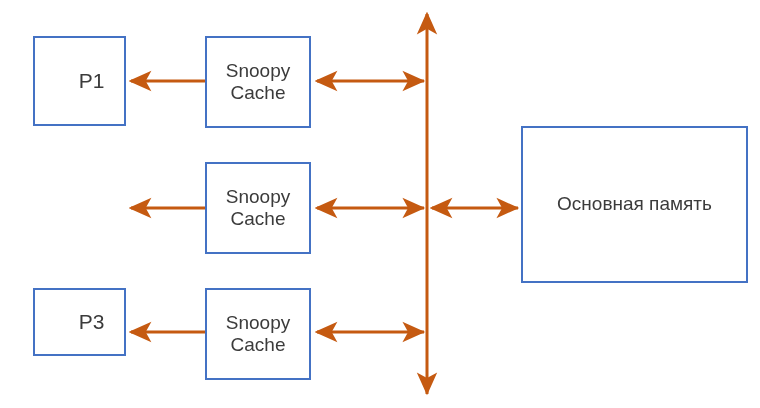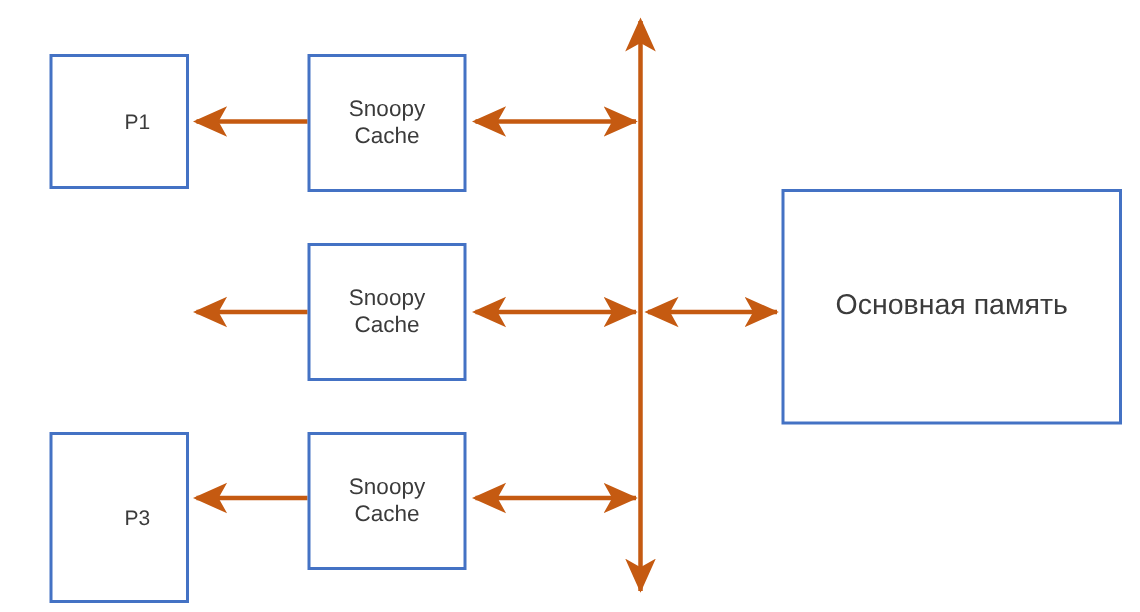--- a/index.html
+++ b/index.html
@@ -24,25 +24,25 @@
     background: #ffffff;
     display: flex;
     align-items: center;
     justify-content: center;
     text-align: center;
     color: #3B3B3B;
     line-height: 1.18;
     font-weight: 400;
   }
   .proc-box {
-    font-size: 14px;
+    font-size: 21px;
     padding-left: 24px;
   }
   .cache-box {
-    font-size: 15px;
+    font-size: 19px;
   }
   .memory-box {
     font-size: 19px;
     text-align: center;
   }
   .node-label {
     display: block;
     white-space: pre-line;
     padding: 0 4px;
   }
@@ -94,21 +94,21 @@
     <span class="node-label">Snoopy
 Cache</span>
   </div>
 
 
   <div class="node-box cache-box" style="left:205px; top:162px; width:106px; height:92px;">
     <span class="node-label">Snoopy
 Cache</span>
   </div>
 
-  <div class="node-box proc-box" style="left:33px; top:288px; width:93px; height:114px;">
+  <div class="node-box proc-box" style="left:33px; top:288px; width:93px; height:68px;">
     <span class="node-label">P3</span>
   </div>
 
   <div class="node-box cache-box" style="left:205px; top:288px; width:106px; height:92px;">
     <span class="node-label">Snoopy
 Cache</span>
   </div>
 
   <div class="node-box memory-box" style="left:521px; top:126px; width:227px; height:157px;">
     <span class="node-label">Основная память</span>

